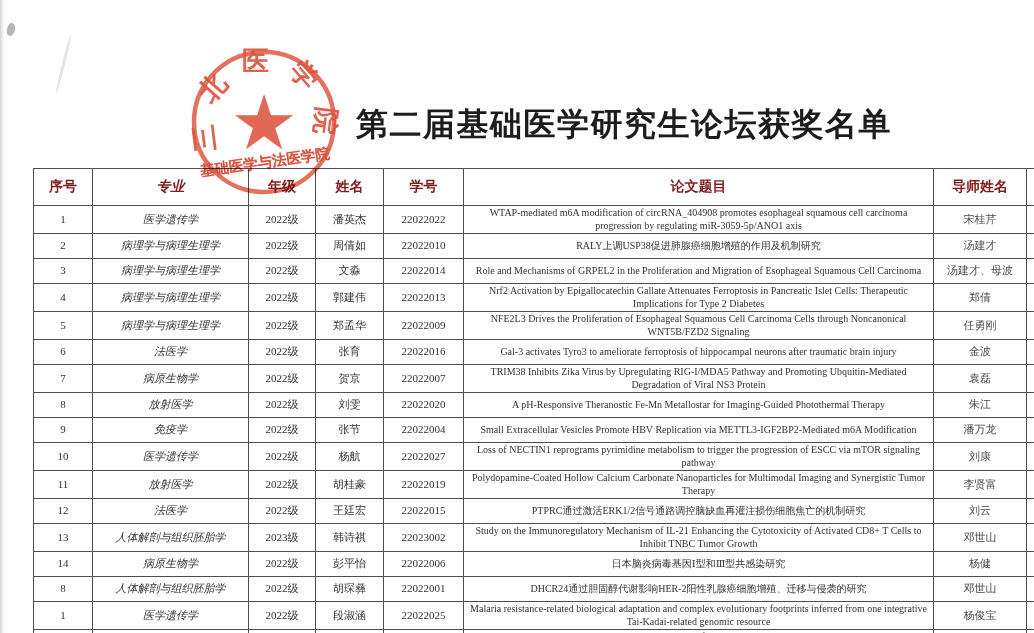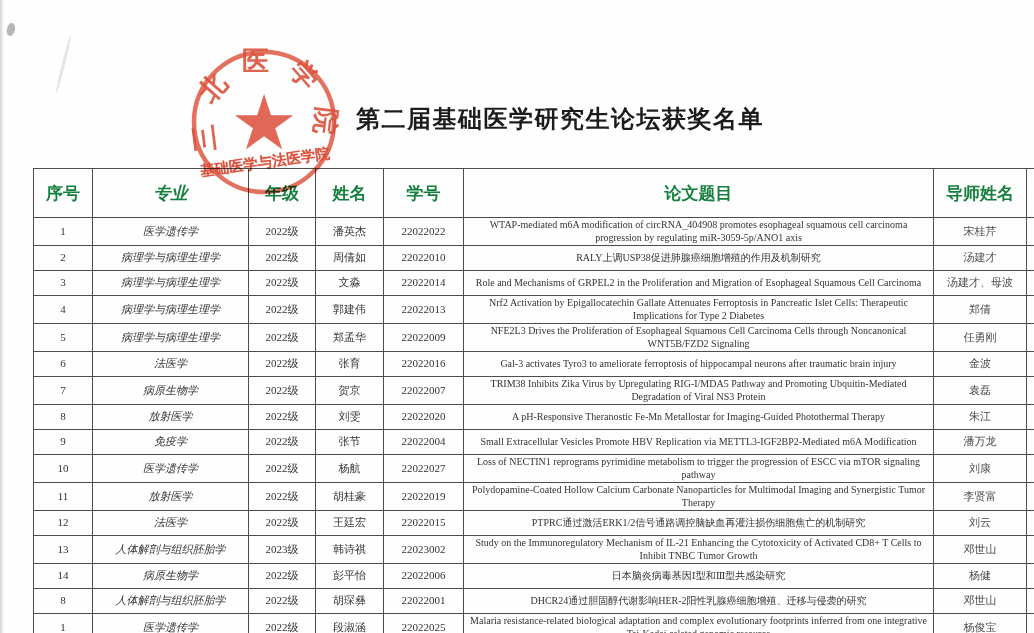--- a/index.html
+++ b/index.html
@@ -18,21 +18,21 @@
     background:#6d7077; opacity:.5; border-radius:45% 60% 50% 55%;
     transform:rotate(18deg);
   }
   .smudge2 {
     position:absolute; left:62px; top:34px; width:3px; height:60px;
     background:#b9b3ae; opacity:.35; border-radius:50%;
     transform:rotate(14deg);
   }
   .doc-title {
     position:absolute; left:356px; top:103px; margin:0;
-    font-size:24px; font-weight:bold; letter-spacing:1.5px; color:#1c1c1c;
+    font-size:32px; font-weight:bold; letter-spacing:1.5px; color:#1c1c1c;
     white-space:nowrap;
   }
   
   .stamp {
     position:absolute; left:188px; top:46px; width:152px; height:152px;
     mix-blend-mode:multiply; opacity:.92; pointer-events:none; z-index:5;
   }
   .stamp svg { position:absolute; left:0; top:0; }
   .stamp-dept {
     position:absolute; left:6px; top:107px; width:142px;
@@ -44,21 +44,21 @@
   table.awards {
     position:absolute; left:33px; top:168px; width:998px;
     border-collapse:collapse; table-layout:fixed;
     background:transparent;
   }
   .awards th, .awards td {
     border:1px solid #4d4d4d; text-align:center; vertical-align:middle;
     padding:1px 4px; overflow:hidden;
   }
   .awards { border:1.5px solid #3a3a3a; }
-  .awards th { height:34px; font-size:17px; font-weight:bold; color:#15803d; }
+  .awards th { height:34px; font-size:14px; font-weight:bold; color:#7f1d1d; }
   .awards td { height:22px; font-size:11px; line-height:1.25; color:#333; }
   .awards td.col5 { font-size:10px; padding:1px 6px; }
   .awards td.col7, .awards td.col6 { color:#4a4a4a;margin-top:45px; }
   .col0 { width:50px; }
   .col1 { width:147px;font-style:italic; }
   .col2 { width:58px; }
   .col3 { width:59px; }
   .col4 { width:71px; }
   .col5 { width:461px; }
   .col6 { width:84px; }

